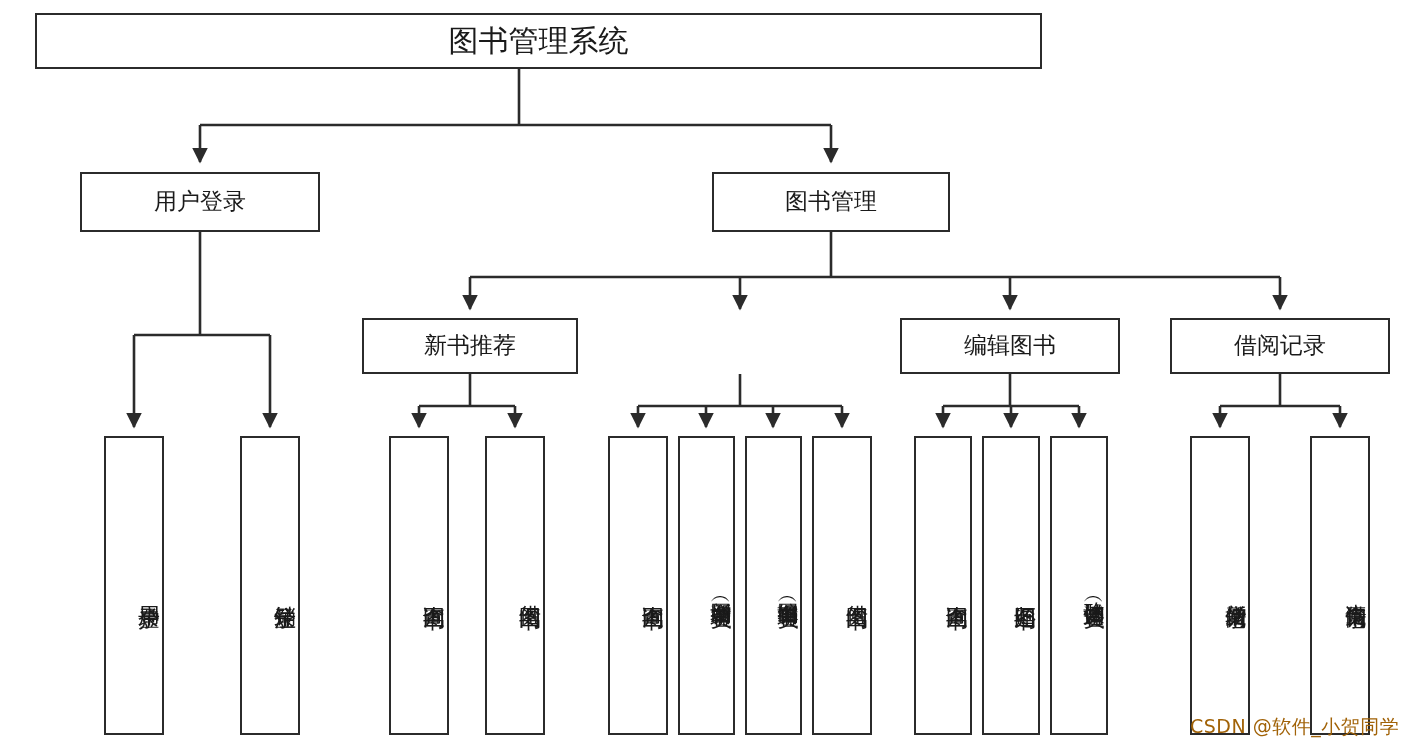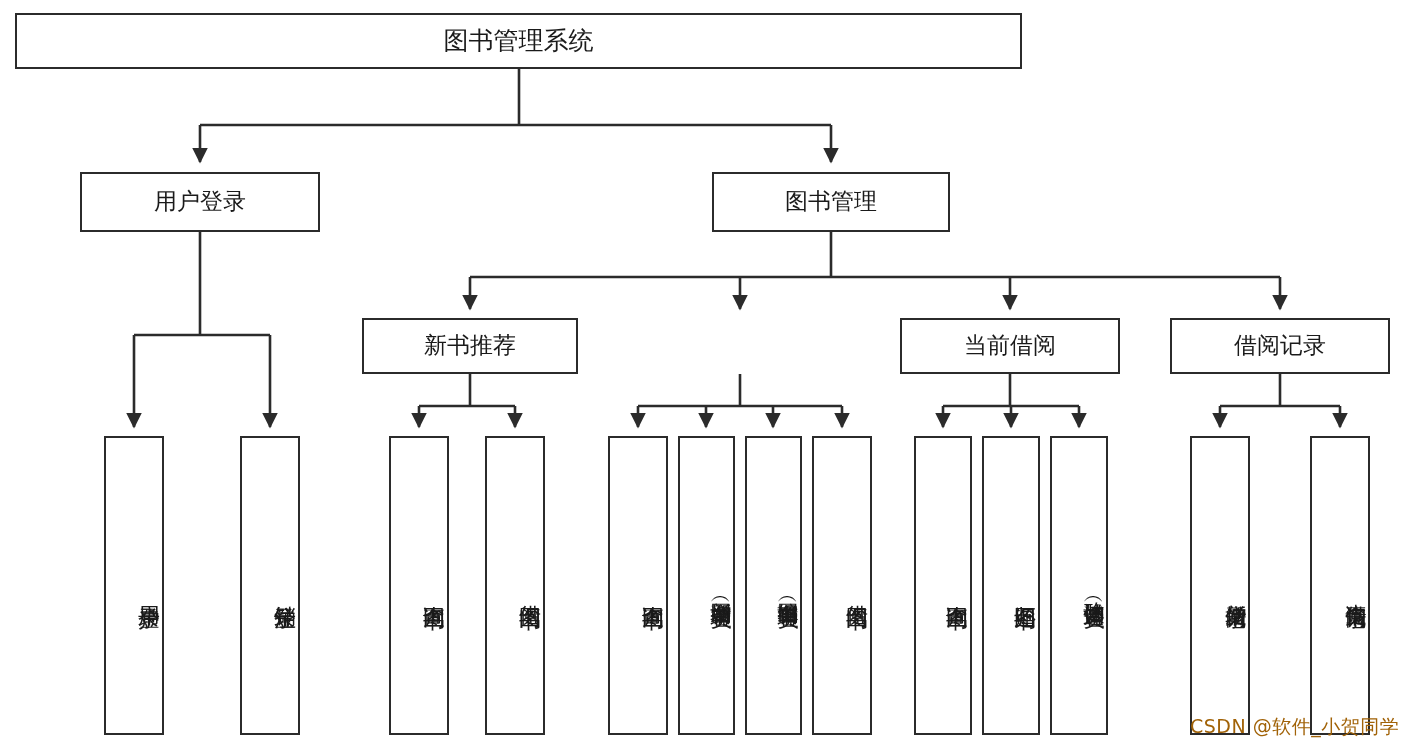--- a/index.html
+++ b/index.html
@@ -32,21 +32,22 @@
     border: 2.4px solid #2b2b2b;
     background: #ffffff;
     color: #1a1a1a;
     display: flex;
     align-items: center;
     justify-content: center;
     text-align: center;
     line-height: 1.18;
   }
   .node.root {
-    font-size: 25px;
+    font-size: 30px;
+    margin-left: 20px;
   }
   .node.branch {
     font-size: 23px;
   }
   .node.leaf {
     font-size: 22px;
     writing-mode: vertical-rl;
     text-orientation: upright;
     align-items: flex-start;
     justify-content: center;
@@ -116,21 +117,21 @@
       <path d="M 1220 406 L 1220 427" marker-end="url(#arrow)"></path>
       <path d="M 1340 406 L 1340 427" marker-end="url(#arrow)"></path>
     </g>
   </svg>
 
   <div class="node root" style="left: 15px; top: 13px; width: 1007px; height: 56px;">图书管理系统</div>
 
   <div class="node branch" style="left: 80px; top: 172px; width: 240px; height: 60px;">用户登录</div>
   <div class="node branch" style="left: 712px; top: 172px; width: 238px; height: 60px;">图书管理</div>
   <div class="node branch" style="left: 362px; top: 318px; width: 216px; height: 56px;">新书推荐</div>
-  <div class="node branch" style="left: 900px; top: 318px; width: 220px; height: 56px;">当前借阅</div>
+  <div class="node branch" style="left: 900px; top: 318px; width: 220px; height: 56px;">编辑图书</div>
   <div class="node branch" style="left: 1170px; top: 318px; width: 220px; height: 56px;">借阅记录</div>
 
   <div class="node leaf" style="left: 104px; top: 436px; width: 60px; height: 299px;">用户登录</div>
   <div class="node leaf" style="left: 240px; top: 436px; width: 60px; height: 299px;">注销登录</div>
   <div class="node leaf" style="left: 389px; top: 436px; width: 60px; height: 299px;">查询图书</div>
   <div class="node leaf" style="left: 485px; top: 436px; width: 60px; height: 299px;">借阅图书</div>
   <div class="node leaf" style="left: 608px; top: 436px; width: 60px; height: 299px;">查询图书</div>
   <div class="node leaf tall-text" style="left: 678px; top: 436px; width: 57px; height: 299px;">新增图书（管理员）</div>
   <div class="node leaf tall-text" style="left: 745px; top: 436px; width: 57px; height: 299px;">编辑图书（管理员）</div>
   <div class="node leaf" style="left: 812px; top: 436px; width: 60px; height: 299px;">借阅图书</div>

